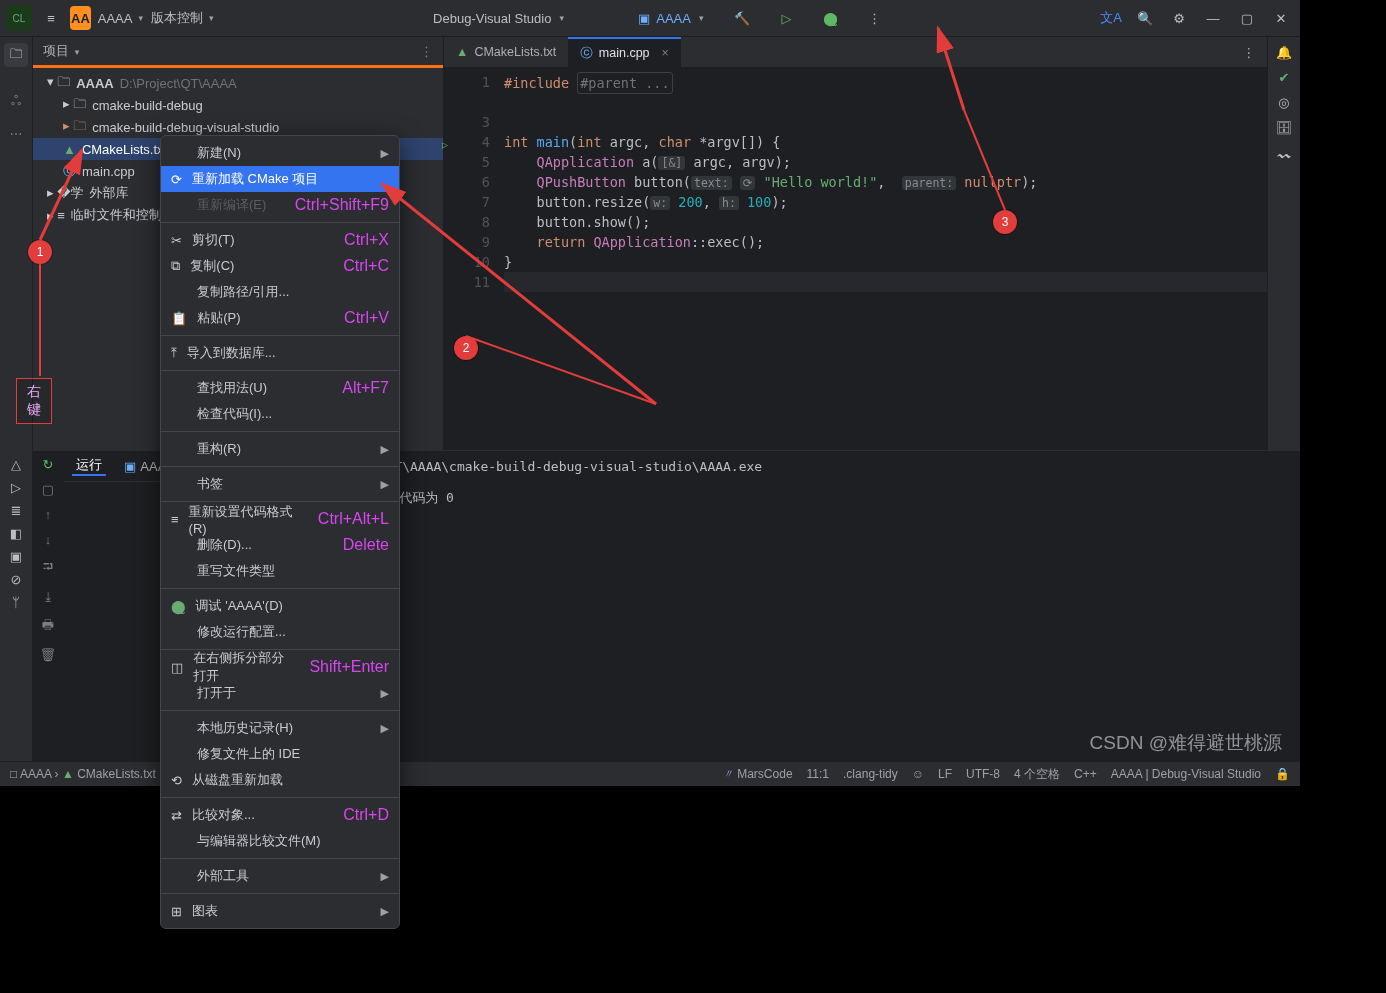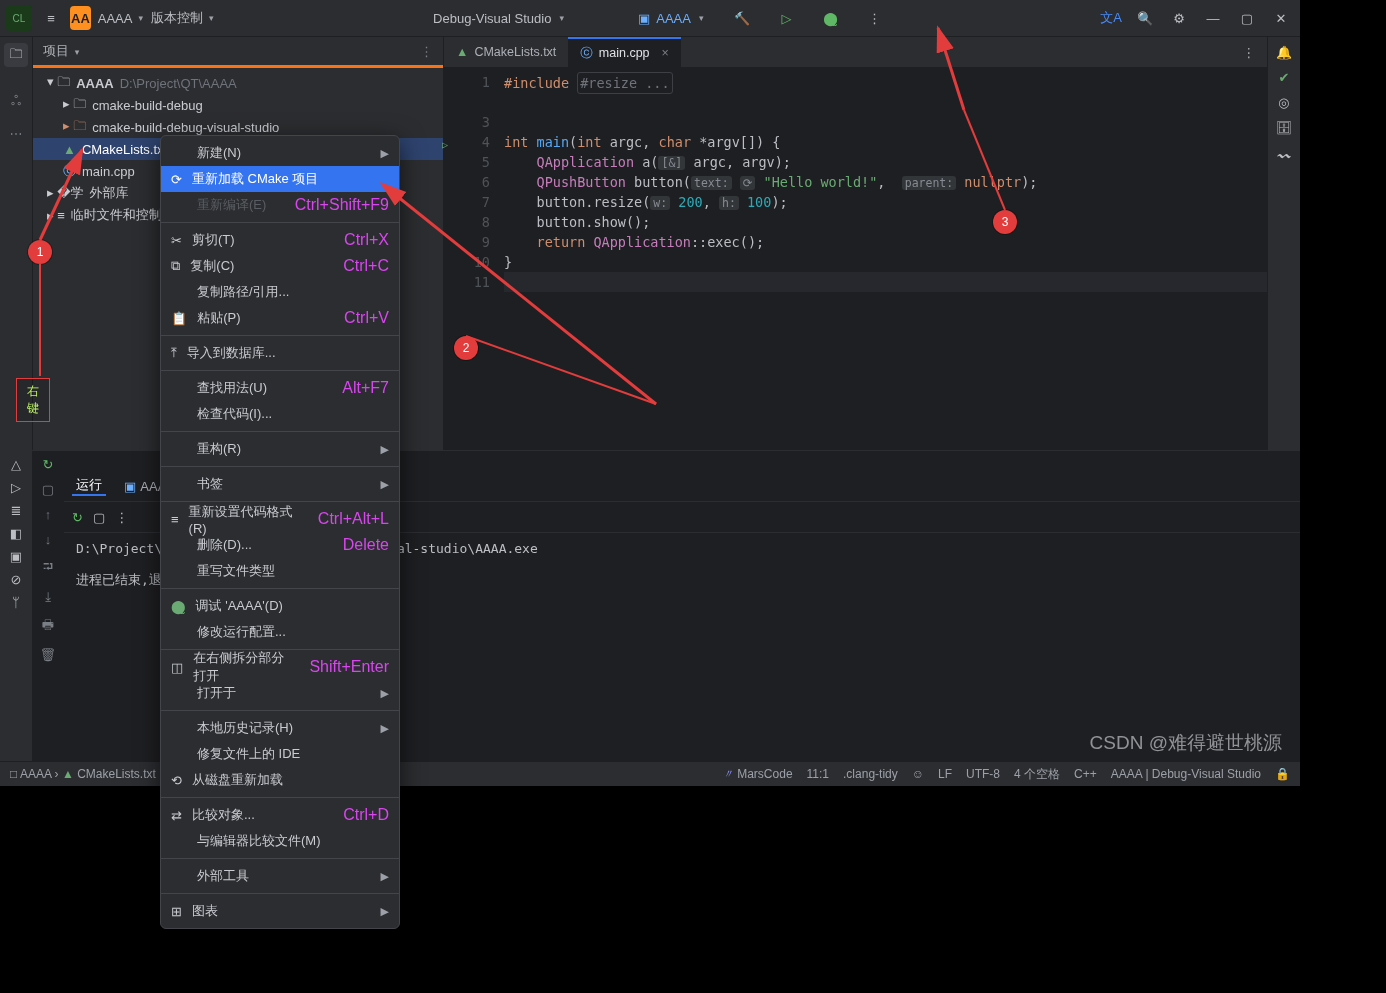--- a/index.html
+++ b/index.html
@@ -55,34 +55,34 @@
   .code{flex:1;padding:4px 0 0 6px;color:#bcbec4;}
   .code .line{height:20px;line-height:20px;white-space:pre;}
   .code .line.cur{background:#26282e;}
   .kw{color:#cf8e6d;} .fn{color:#56a8f5;} .tp{color:#c77dbb;} .str{color:#6aab73;} .num{color:#2aacb8;}
   .inlay{background:#333639;color:#868a91;border-radius:3px;padding:0 3px;font-size:11.5px;}
   .right-tool{width:32px;background:#2b2d30;border-left:1px solid #1e1f22;display:flex;flex-direction:column;align-items:center;padding-top:8px;gap:10px;}
   .chk{color:#6aab73;}
   
   .bottom{height:310px;background:#1e1f22;border-top:1px solid #2b2d30;display:flex;}
   .bot-toolcol{width:32px;background:#2b2d30;display:flex;flex-direction:column;align-items:center;padding-top:6px;gap:8px;}
-  .bot-main{flex:1;display:flex;flex-direction:column;margin-top:20px;}
+  .bot-main{flex:1;display:flex;flex-direction:row;}
   .run-tabs{height:30px;display:flex;align-items:center;padding:0 8px;gap:14px;border-bottom:1px solid #2b2d30;}
   .run-tabs .rt{color:#adb0b6;padding:0 4px;}
   .run-tabs .rt.active{color:#fff;border-bottom:2px solid #3574f0;}
   .run-tool{height:30px;display:flex;align-items:center;padding:0 8px;gap:10px;border-bottom:1px solid #2b2d30;}
   .console{flex:1;padding:8px 12px;font-family:Consolas,monospace;color:#bcbec4;}
   .console-side{width:32px;display:flex;flex-direction:column;align-items:center;padding-top:6px;gap:10px;color:#7a7e85;}
   
   .status{height:24px;background:#2b2d30;display:flex;align-items:center;font-size:12px;color:#9da0a8;padding:0 10px;gap:14px;border-top:1px solid #1e1f22;}
   .status .grow{flex:1;}
   
   .annot{position:absolute;pointer-events:none;z-index:60;}
   .dot{position:absolute;width:24px;height:24px;border-radius:50%;background:#e23c3c;color:#fff;font-size:12px;display:flex;align-items:center;justify-content:center;box-shadow:0 0 0 1px rgba(0,0,0,.3);}
-  .label-box{position:absolute;border:1.5px solid #e23c3c;color:#bef264;padding:4px 10px;font-size:12px;background:rgba(0,0,0,.1);}
+  .label-box{position:absolute;border:1.5px solid #e23c3c;color:#f0abfc;padding:4px 10px;font-size:14px;background:rgba(0,0,0,.1);}
   svg.arrow{position:absolute;overflow:visible;}
   .watermark{position:absolute;right:18px;bottom:30px;color:#b7b9be;font-size:19px;opacity:.75;z-index:70;}
   .segbtn{display:inline-flex;align-items:center;gap:6px;padding:0 8px;height:24px;border-radius:4px;}
   .caret{font-size:9px;color:#9da0a8;margin-left:2px;}
   .foldbox{display:inline-block;border:1px solid #3d3f44;border-radius:3px;padding:0 2px;color:#6f737a;}
 </style>
 </head>
 <body>
 
 <div class="app">
@@ -192,21 +192,21 @@
             <div class="gl"><span class="run">▷</span>4</div>
             <div class="gl">5</div>
               <div class="gl">6</div>
               <div class="gl">7</div>
               <div class="gl">8</div>
               <div class="gl">9</div>
               <div class="gl">10</div>
               <div class="gl">11</div>
           </div>
           <div class="code">
-<div class="line"><span class="kw">#include</span> <span class="foldbox">#resize ...</span></div>
+<div class="line"><span class="kw">#include</span> <span class="foldbox">#parent ...</span></div>
 <div class="line"></div>
 <div class="line"></div>
 <div class="line"><span class="kw">int</span> <span class="fn">main</span>(<span class="kw">int</span> <span>argc</span>, <span class="kw">char</span> <span>*argv[]</span>) {</div>
 <div class="line">    <span class="tp">QApplication</span> <span>a</span>(<span class="inlay">[&amp;]</span> <span>argc, argv</span>);</div>
 <div class="line">    <span class="tp">QPushButton</span> <span>button</span>(<span class="inlay">text:</span> <span class="inlay">⟳</span> <span class="str">"Hello world!"</span>,  <span class="inlay">parent:</span> <span class="kw">nullptr</span>);</div>
 <div class="line">    <span>button.resize</span>(<span class="inlay">w:</span> <span class="num">200</span>, <span class="inlay">h:</span> <span class="num">100</span>);</div>
 <div class="line">    <span>button.show();</span></div>
 <div class="line">    <span class="kw">return</span> <span class="tp">QApplication</span><span>::exec();</span></div>
 <div class="line">}</div>
 <div class="line cur"></div>

